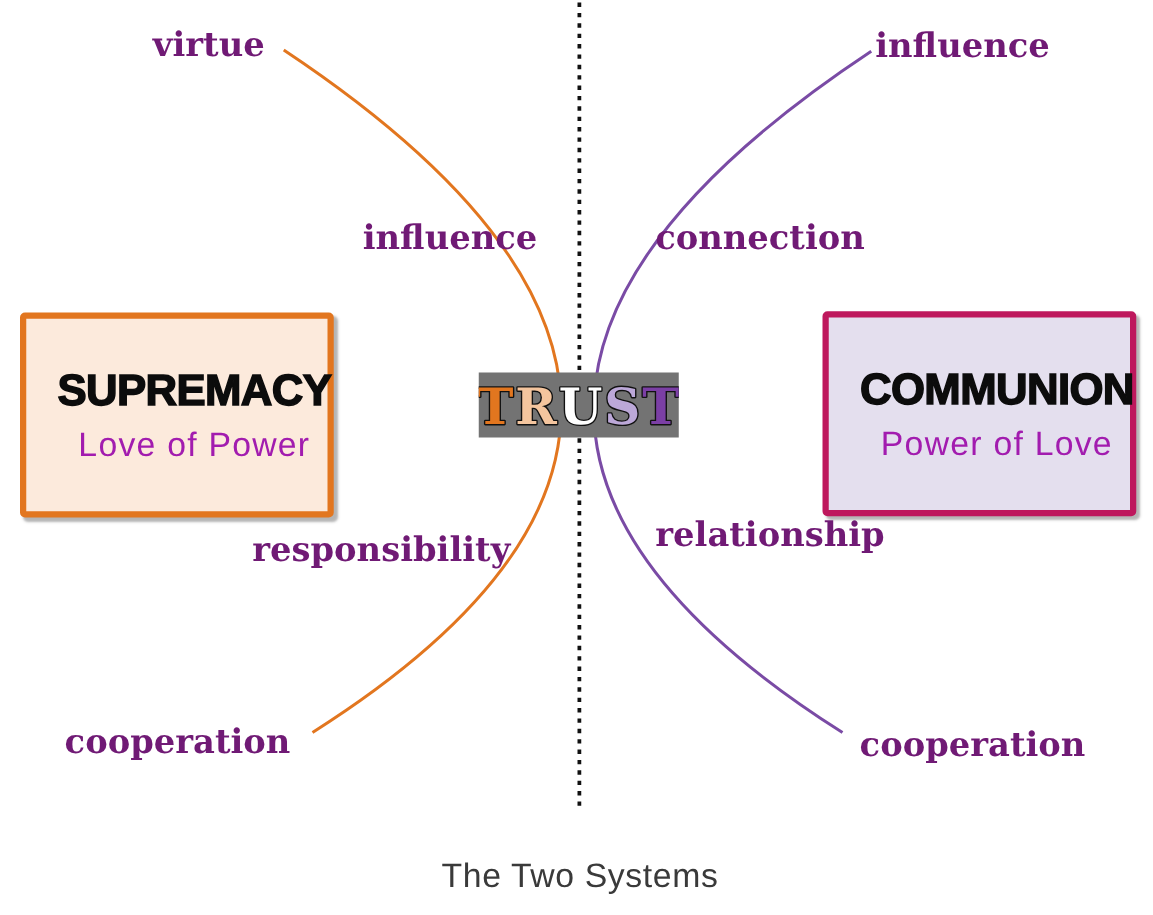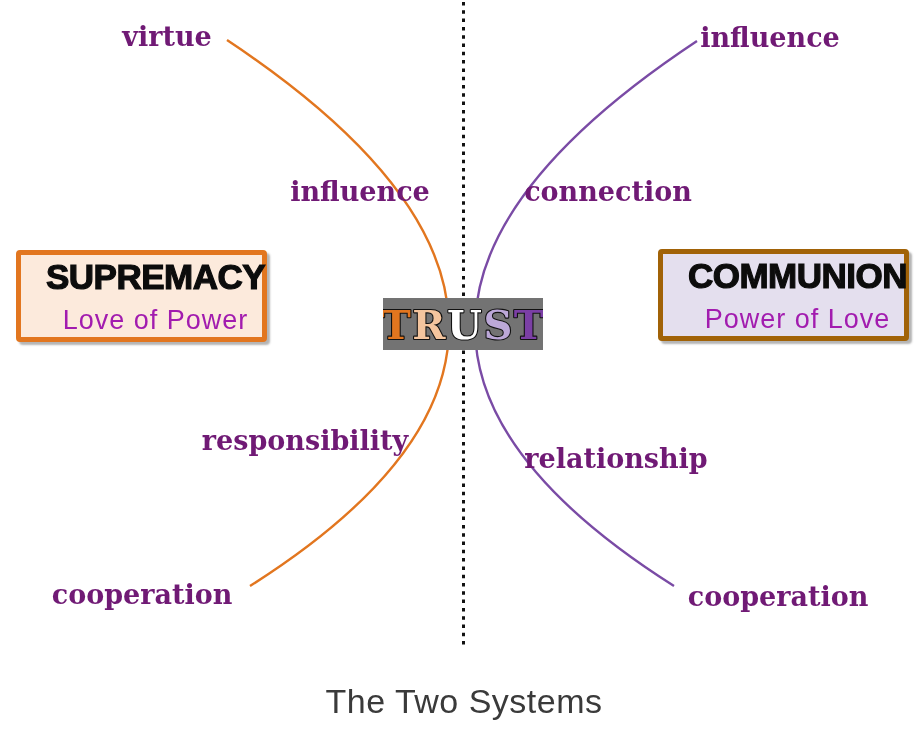--- a/index.html
+++ b/index.html
@@ -19,35 +19,35 @@
     font-family:"DejaVu Serif", serif;
     font-weight:bold;
     font-size:27px;
     color:#701a75;
     white-space:nowrap;
     z-index:3;
   }
   .system-box{
     position:absolute;
     box-sizing:border-box;
-    width:251px;height:92px;
+    width:251px;height:164px;
     border-radius:4px;
     display:flex;flex-direction:column;align-items:center;justify-content:center;
     box-shadow:3px 3px 2px rgba(90,90,90,0.45);
     z-index:2;
     padding-left:28px;
   }
   .system-box.left{
     left:16px;top:250px;
     border:5px solid #e2761f;
     background:#fceadc;
   }
   .system-box.right{
     left:658px;top:249px;
-    border:5px solid #a16207;
+    border:5px solid #be185d;
     background:#e4dfee;
   }
   .system-title{
     font-family:"Liberation Sans", sans-serif;
     font-weight:bold;
     font-size:35px;
     letter-spacing:-0.5px;
     color:#0c0c0c;
     -webkit-text-stroke:1.2px #0c0c0c;
     line-height:1;
@@ -66,21 +66,21 @@
     transform:translate(-50%,-50%);
     z-index:4;
     background:#737373;
   }
   .trust-center svg{display:block;}
   .diagram-title{
     position:absolute;
     left:464px;top:701px;
     transform:translate(-50%,-50%);
     font-family:"Liberation Sans", sans-serif;
-    font-size:34px;
+    font-size:27px;
     letter-spacing:0.5px;
     color:#3a3a3a;
     white-space:nowrap;
     z-index:3;
   }
 </style>
 </head>
 <body>
 
 <svg class="curves-layer" viewBox="0 0 922 732">
@@ -89,21 +89,21 @@
   <path d="M 697 41 Q 265 327 674 586" fill="none" stroke-width="2.4" stroke="#7a4ba5"></path>
 </svg>
 
 <div class="value-label" style="left:167px;top:36px;">virtue</div>
 <div class="value-label" style="left:328px;top:191px;margin-left:32px;">influence</div>
 <div class="value-label" style="left:305px;top:440px;">responsibility</div>
 <div class="value-label" style="left:142px;top:594px;">cooperation</div>
 
 <div class="value-label" style="left:770px;top:37px;">influence</div>
 <div class="value-label" style="left:608px;top:191px;">connection</div>
-<div class="value-label" style="left:616px;top:458px;">relationship</div>
+<div class="value-label" style="left:616px;top:428px;">relationship</div>
 <div class="value-label" style="left:778px;top:596px;text-align:right;">cooperation</div>
 
 <div class="system-box left">
   <div class="system-title">SUPREMACY</div>
   <div class="system-subtitle">Love of Power</div>
 </div>
 
 <div class="system-box right">
   <div class="system-title">COMMUNION</div>
   <div class="system-subtitle">Power of Love</div>

